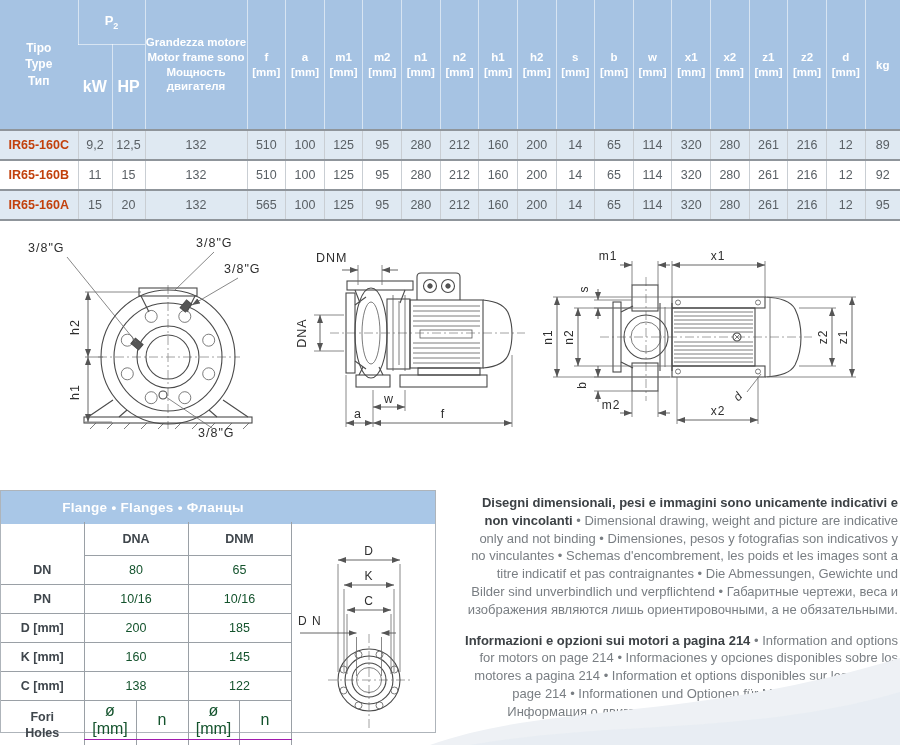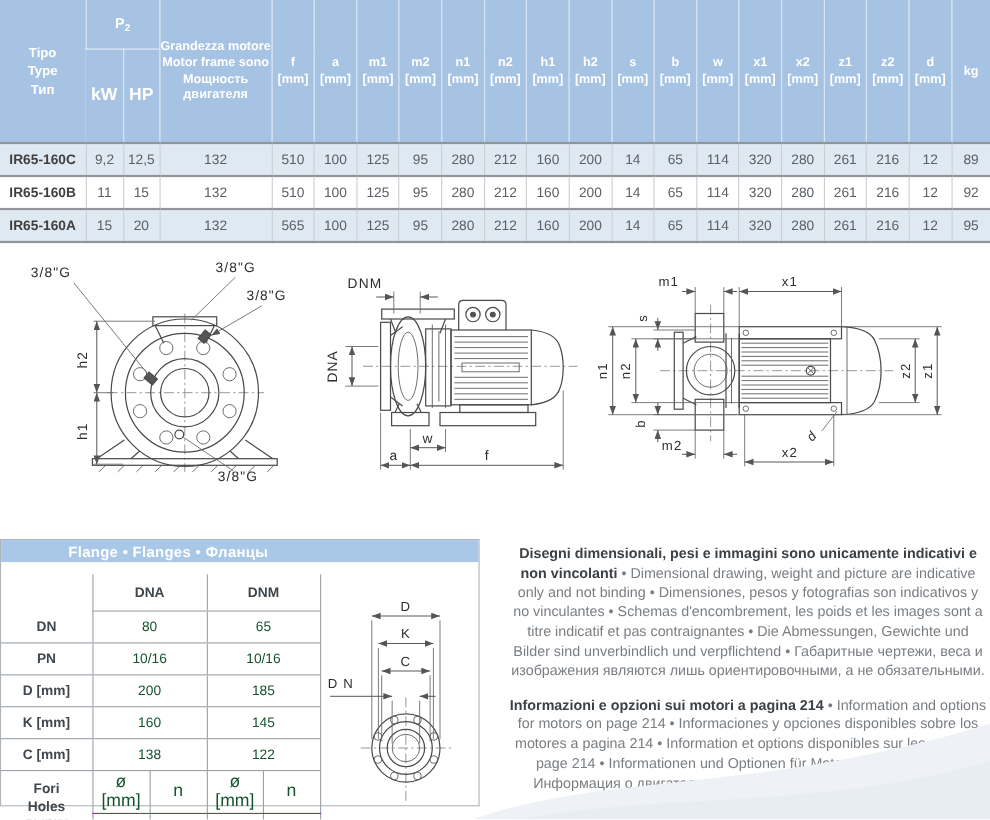--- a/index.html
+++ b/index.html
@@ -14,58 +14,58 @@
   #specs thead tr th:first-child{border-left:none;}
   #specs th.p2cell{border-bottom:1px solid rgba(255,255,255,.55);height:42px;font-size:13px;}
   #specs th.p2cell sub{font-size:9px;}
   #specs thead tr.sub th{height:82px;font-size:16px;}
   #specs thead th .dn{display:block;line-height:1.25;}
   #specs thead th .du{display:block;line-height:1.25;text-align:center;}
   #specs th.typehead div{line-height:1.35;font-size:12px;}
   #specs th.framehead div{line-height:1.3;}
   #specs tbody td{height:26px;text-align:center;font-size:12.5px;color:#5a6065;
     border-top:2px solid #8f959b;border-left:1px solid #c9ced3;background:#ffffff;}
-  #specs tbody td:first-child{border-left:none;font-weight:bold;color:#404040;}
+  #specs tbody td:first-child{border-left:none;font-weight:bold;color:#c2410c;}
   #specs tbody tr.blue td{background:#dfe9f2;}
   #specs{border-bottom:2px solid #8f959b;}
 
   
   #drawings{position:absolute;left:0;top:215px;}
   .dl{stroke:#4a4a4a;stroke-width:1.1;fill:none;}
   .dlf{stroke:#4a4a4a;stroke-width:1;fill:#555555;}
   .fin{stroke:#5a5a5a;stroke-width:0.8;fill:none;}
   .xl{stroke:#6a6a6a;stroke-width:0.8;fill:none;}
   .dim{stroke:#555555;stroke-width:0.9;fill:none;}
   .cl{stroke:#8a8a8a;stroke-width:0.8;fill:none;stroke-dasharray:9 3 2 3;}
   .dt{font-family:"Liberation Sans",sans-serif;font-size:12.5px;fill:#2e2e2e;letter-spacing:1px;}
   .dts{font-family:"Liberation Sans",sans-serif;font-size:12px;fill:#2e2e2e;letter-spacing:1px;}
 
   
   #flangebox{position:absolute;left:0;top:490px;width:436px;height:243px;
     border:1px solid #aeb4ba;background:#ffffff;box-sizing:border-box;}
-  #flangeband{position:absolute;left:0;top:0;width:100%;height:20px;background:#a9c7e7;
+  #flangeband{position:absolute;left:0;top:0;width:100%;height:33px;background:#a9c7e7;
     display:flex;align-items:center;justify-content:center;padding-right:130px;box-sizing:border-box;
     color:#ffffff;font-weight:bold;font-size:13.5px;letter-spacing:.3px;}
   #flangetable{position:absolute;left:0;top:31px;border-collapse:collapse;table-layout:fixed;width:290px;}
   #flangetable th,#flangetable td{text-align:center;vertical-align:middle;font-size:12.5px;}
   #flangetable th{color:#3f464c;font-weight:bold;}
   #flangetable td{color:#14532d;}
   #flangetable tr.h th{height:31px;border-bottom:1px solid #9aa0a6;}
   #flangetable tr.r th,#flangetable tr.r td{height:26px;border-bottom:1px solid #9aa0a6;}
   #flangetable .vl{border-left:1px solid #9aa0a6;}
   #flangetable .vr{border-right:1px solid #9aa0a6;}
   #flangetable tr.hh td{height:20px;border-bottom:1px solid #a21caf;font-size:16px;}
   #flangetable tr.hv td{height:24px;}
   #flangetable th.holes{line-height:1.25;}
   #flangetable th.holes .ru{font-weight:bold;}
   #flangesvg{position:absolute;left:291px;top:31px;}
 
   
   #notes{position:absolute;left:462px;top:494px;width:436px;font-size:13px;line-height:1.37;
-    color:#797e83;text-align:center;}
+    color:#797e83;text-align:right;}
   #notes p{margin:0 0 13px 0;}
   #notes b{color:#3c4145;}
 
   
   #swoosh{position:absolute;right:0;bottom:0;}
 </style>
 </head>
 <body>
 
 <div id="page">

